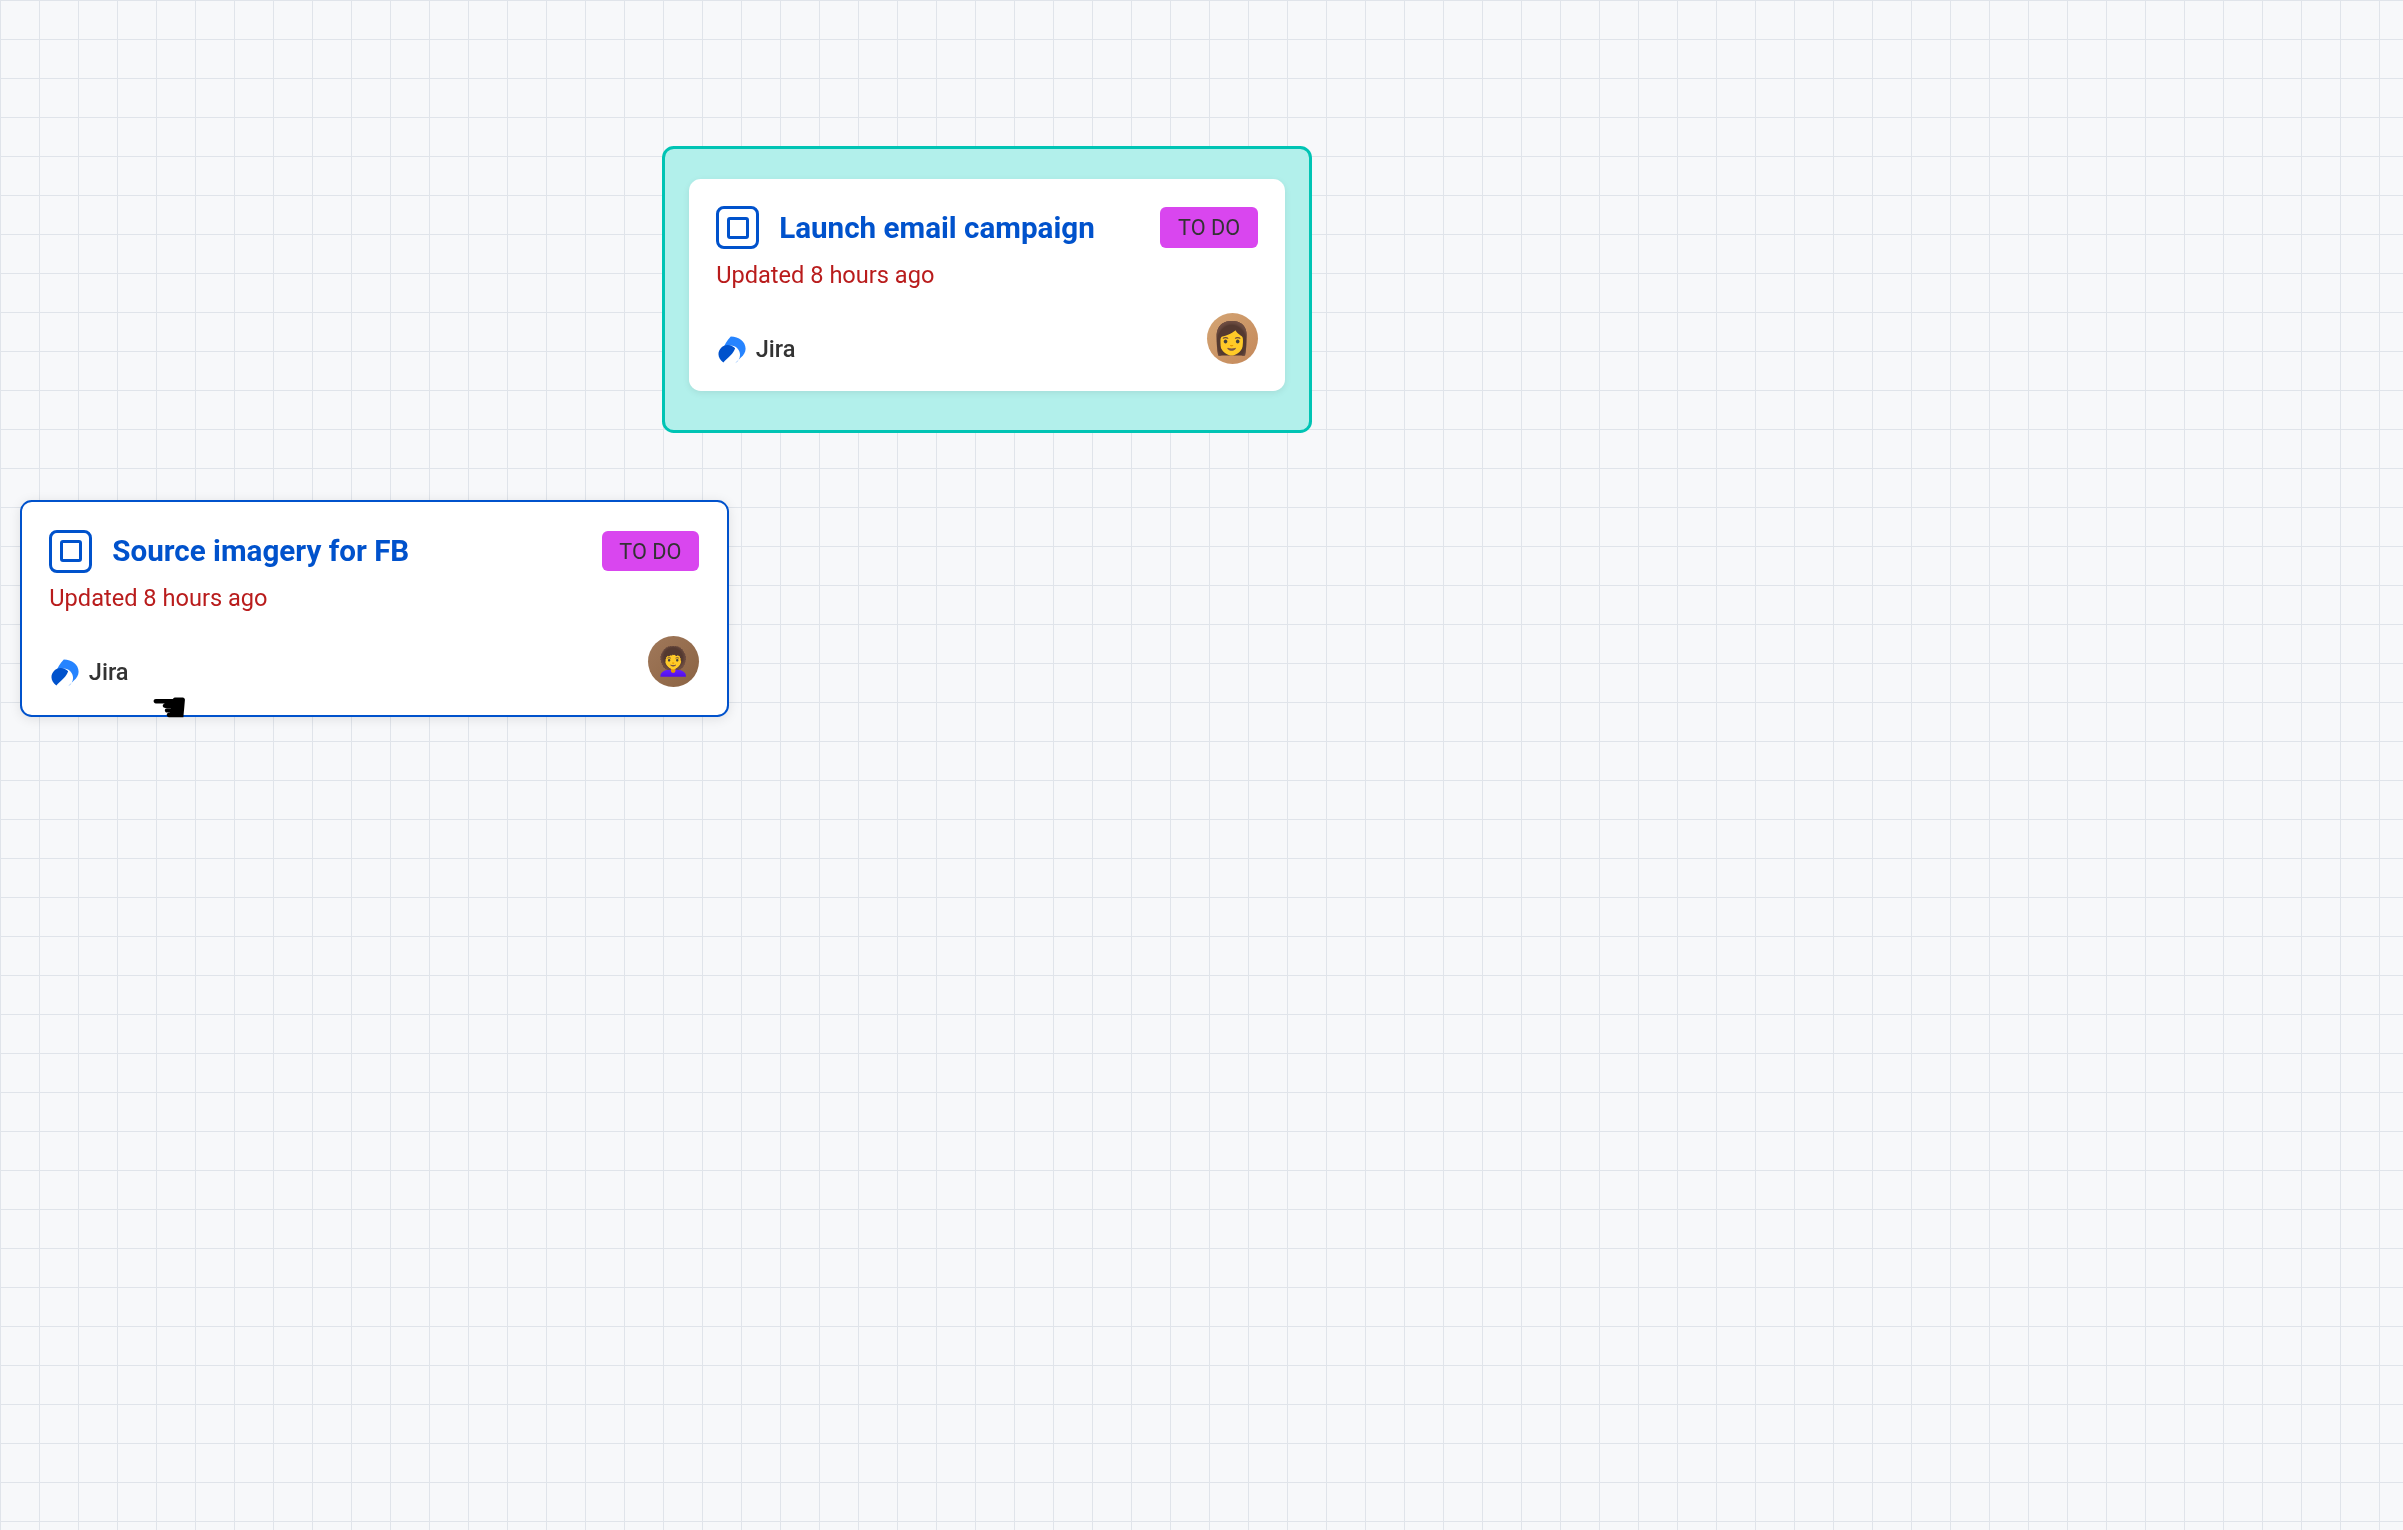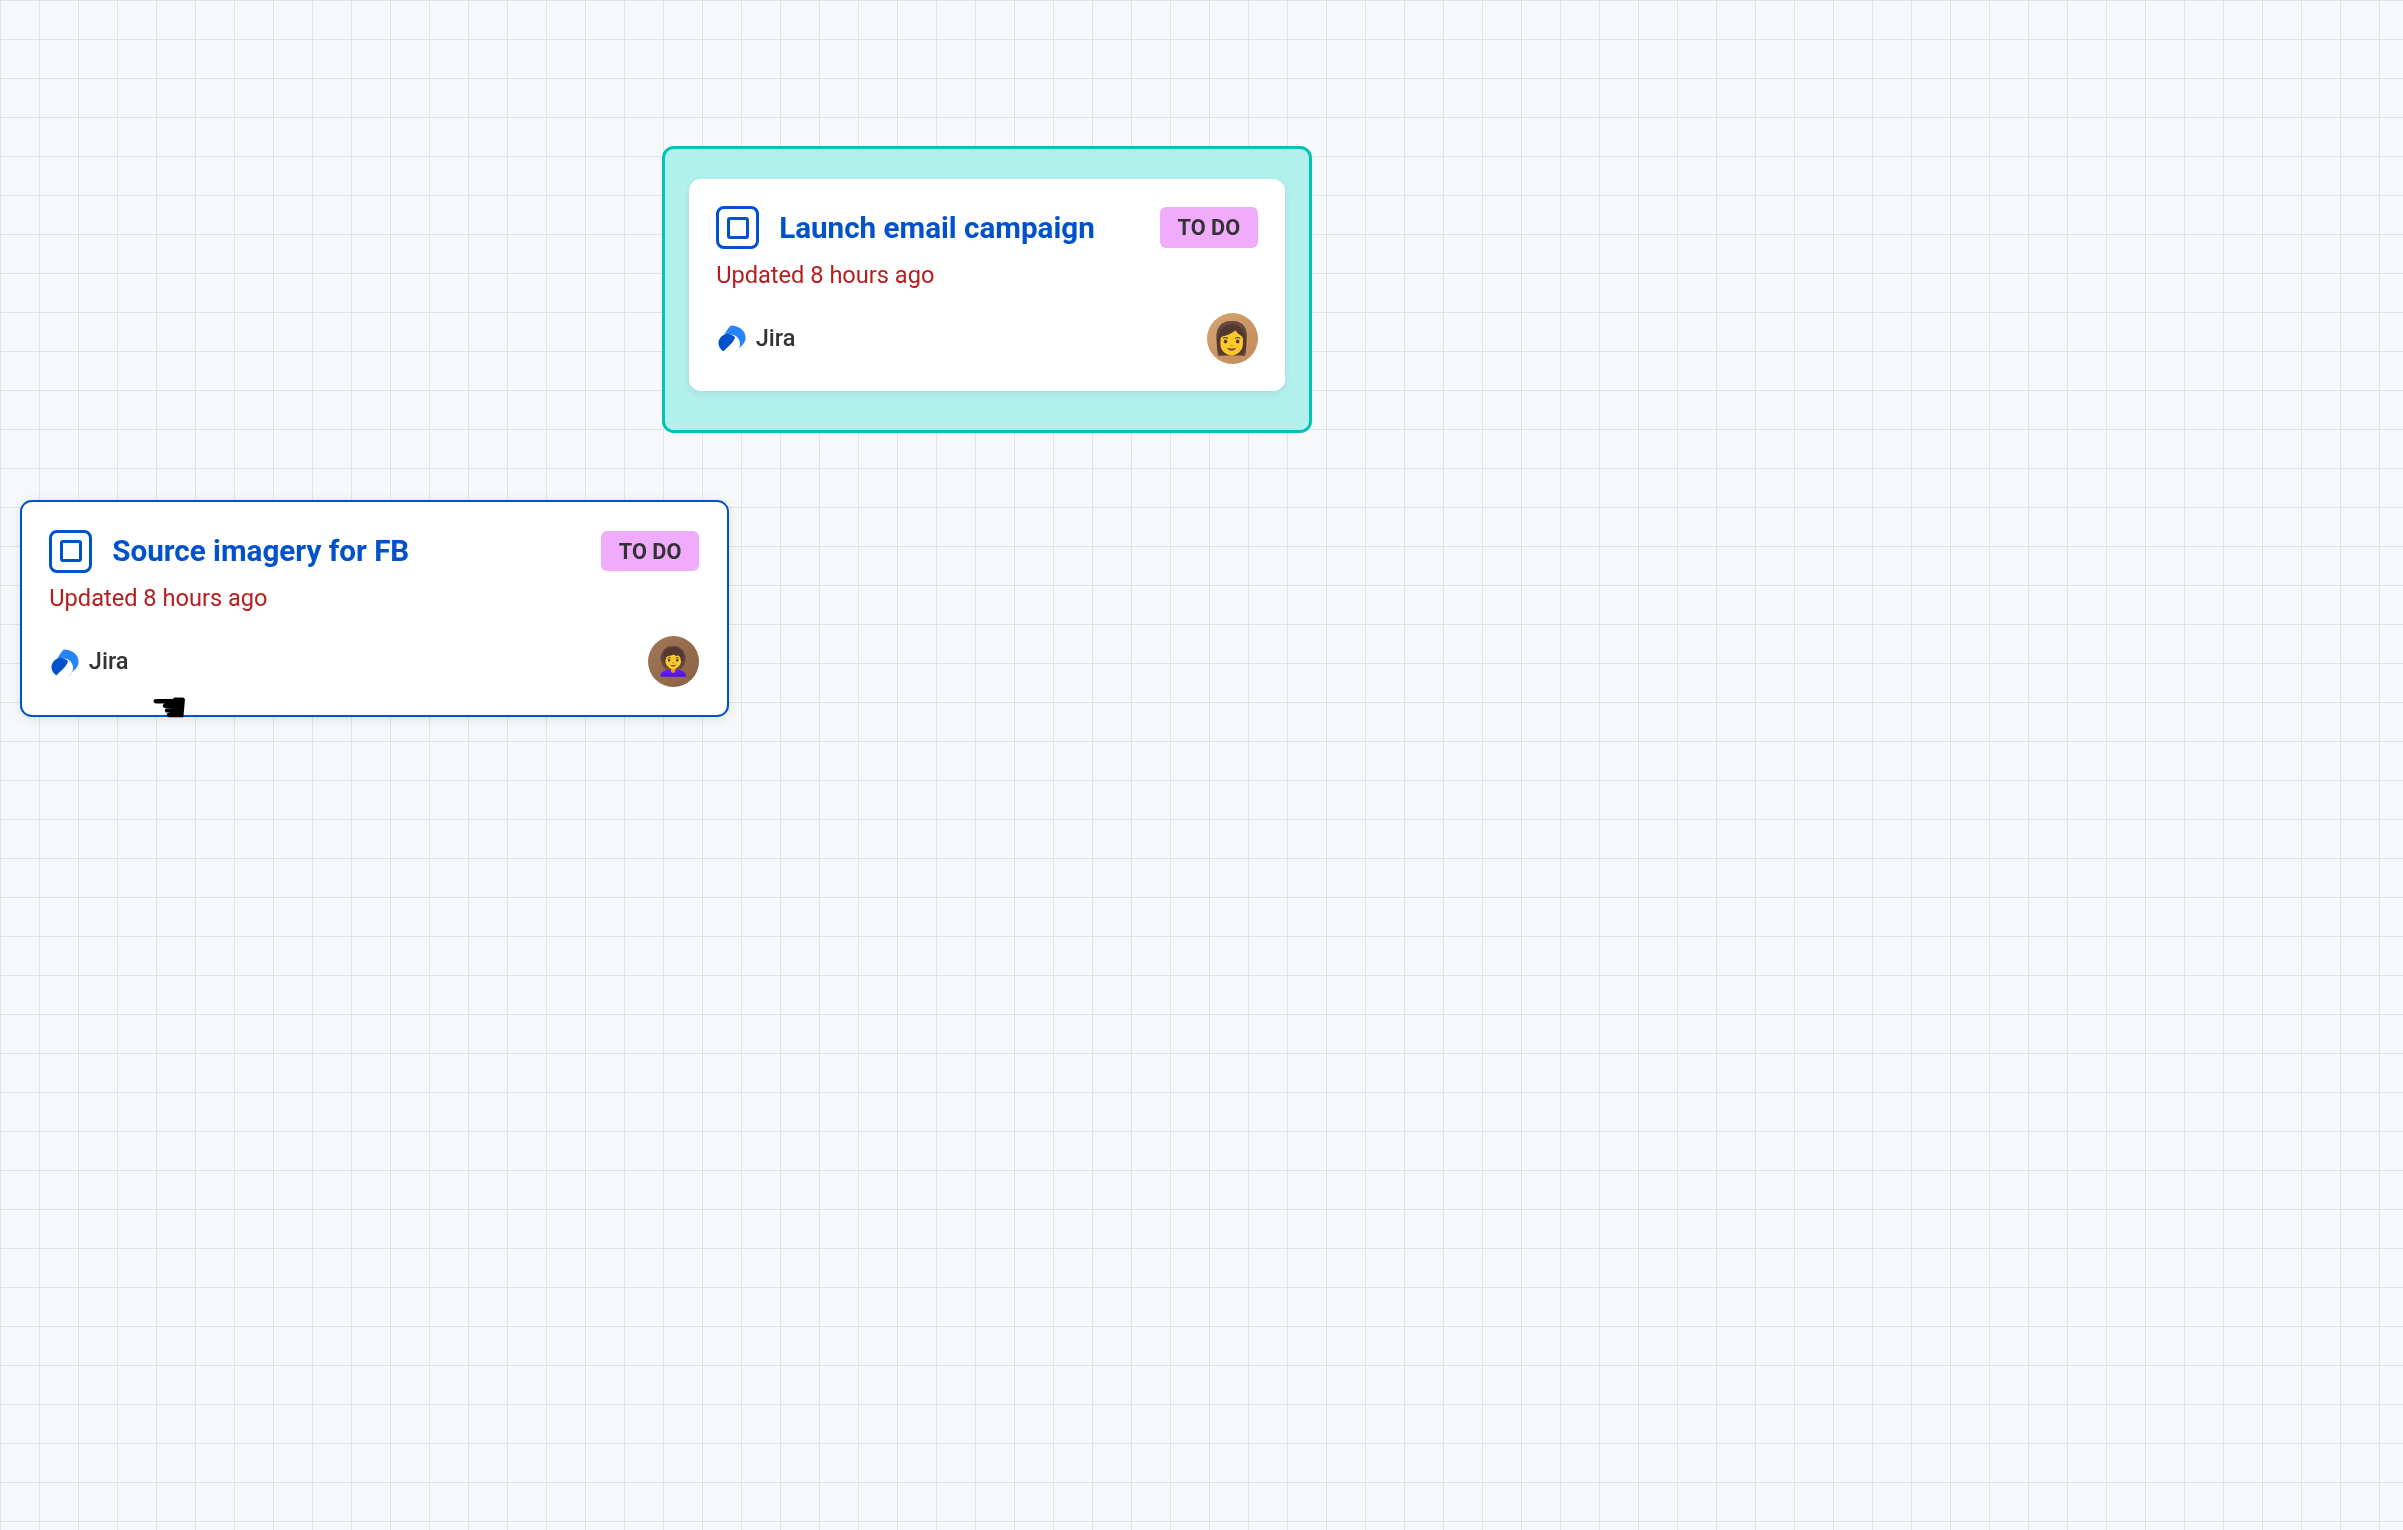--- a/index.html
+++ b/index.html
@@ -81,40 +81,40 @@
       border-radius: 3px;
     }
 
     .card-title {
       font-size: 29.6px;
       font-weight: 700;
       color: #0052cc;
     }
 
     .todo-badge {
-      background: #f0abfc;
+      background: #d946ef;
       color: #333;
       font-size: 21.7px;
-      font-weight: 700;
+      font-weight: 400;
       padding: 7.9px 17.7px;
       border-radius: 5.9px;
       white-space: nowrap;
       flex-shrink: 0;
     }
 
     .card-updated {
       font-size: 23.6px;
       color: #b91c1c;
       margin-bottom: 23.6px;
       margin-left: 0;
     }
 
     .card-footer {
       display: flex;
-      align-items: center;
+      align-items: flex-end;
       justify-content: space-between;
     }
 
     .jira-source {
       display: flex;
       align-items: center;
       gap: 9.9px;
     }
 
     .jira-text {

